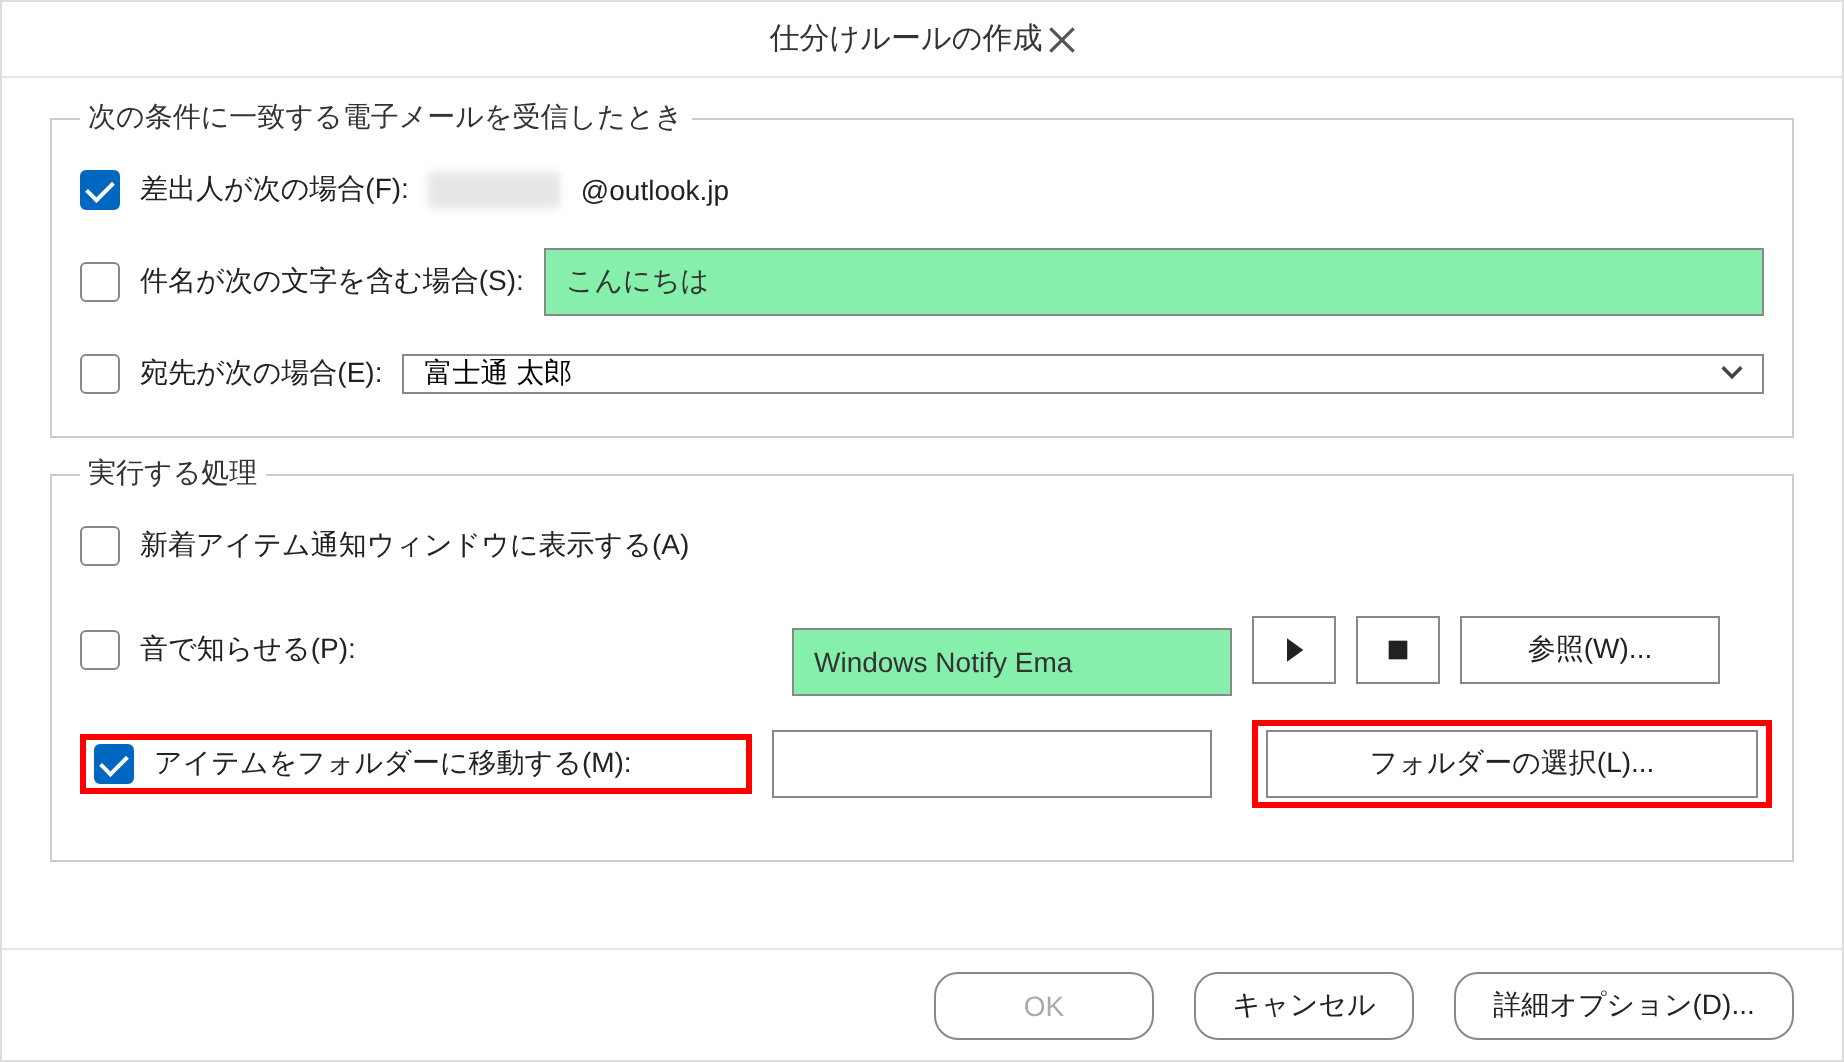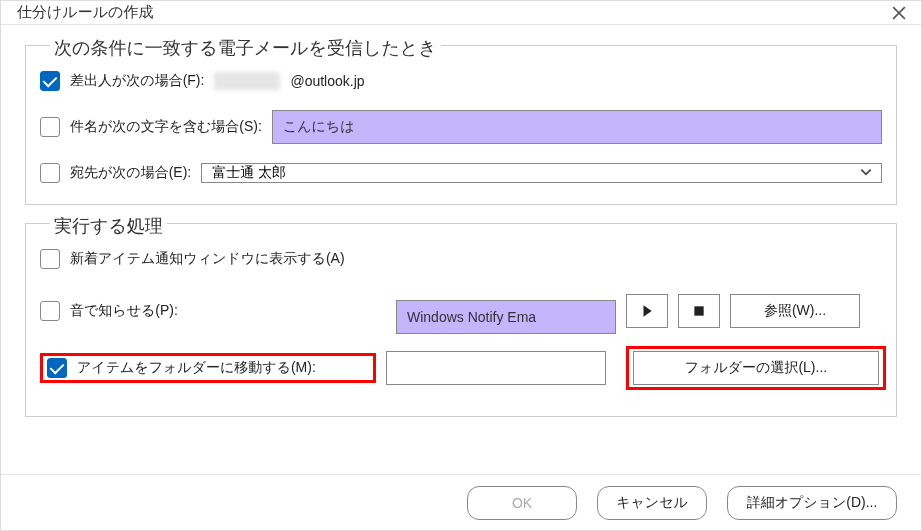--- a/index.html
+++ b/index.html
@@ -13,24 +13,24 @@
     }
     .dialog {
       width: 100%;
       height: 100%;
       display: flex;
       flex-direction: column;
       border: 1px solid #ddd;
       background: #fff;
     }
     .titlebar {
-      height: 24px;
-      display: flex;
-      align-items: center;
-      justify-content: space-between;
+      height: 38px;
+      display: flex;
+      align-items: center;
+      justify-content: center;
       padding: 0 12px 0 16px;
       border-bottom: 1px solid #e5e5e5;
     }
     .title { font-size: 15px; color: #333; }
     .close-btn {
       width: 20px;
       height: 20px;
       display: flex;
       align-items: center;
       justify-content: center;
@@ -45,24 +45,24 @@
     }
     .group {
       position: relative;
       border: 1px solid #ccc;
       padding: 18px 14px 14px 14px;
       margin-bottom: 18px;
     }
     .group-title {
       position: absolute;
       top: -10px;
-      left: 24px;
+      left: 14px;
       background: #fff;
       padding: 0 4px;
-      font-size: 18px;
+      font-size: 14px;
       color: #333;
     }
     .row {
       display: flex;
       align-items: center;
       gap: 10px;
       margin-bottom: 12px;
       min-height: 34px;
     }
     .row:last-child { margin-bottom: 0; }
@@ -98,21 +98,21 @@
       background: #e6e6e6;
       filter: blur(2px);
       border-radius: 2px;
     }
     .txt {
       flex: 1;
       height: 34px;
       border: 1px solid #888;
       padding: 0 10px;
       font-size: 14px;
-      background: #c4b5fd;
+      background: #86efac;
       color: #333;
     }
     .txt.mid { flex: 0 0 220px; margin-top: 12px; }
     .dd {
       flex: 1;
       height: 20px;
       border: 1px solid #888;
       display: flex;
       align-items: center;
       justify-content: space-between;

